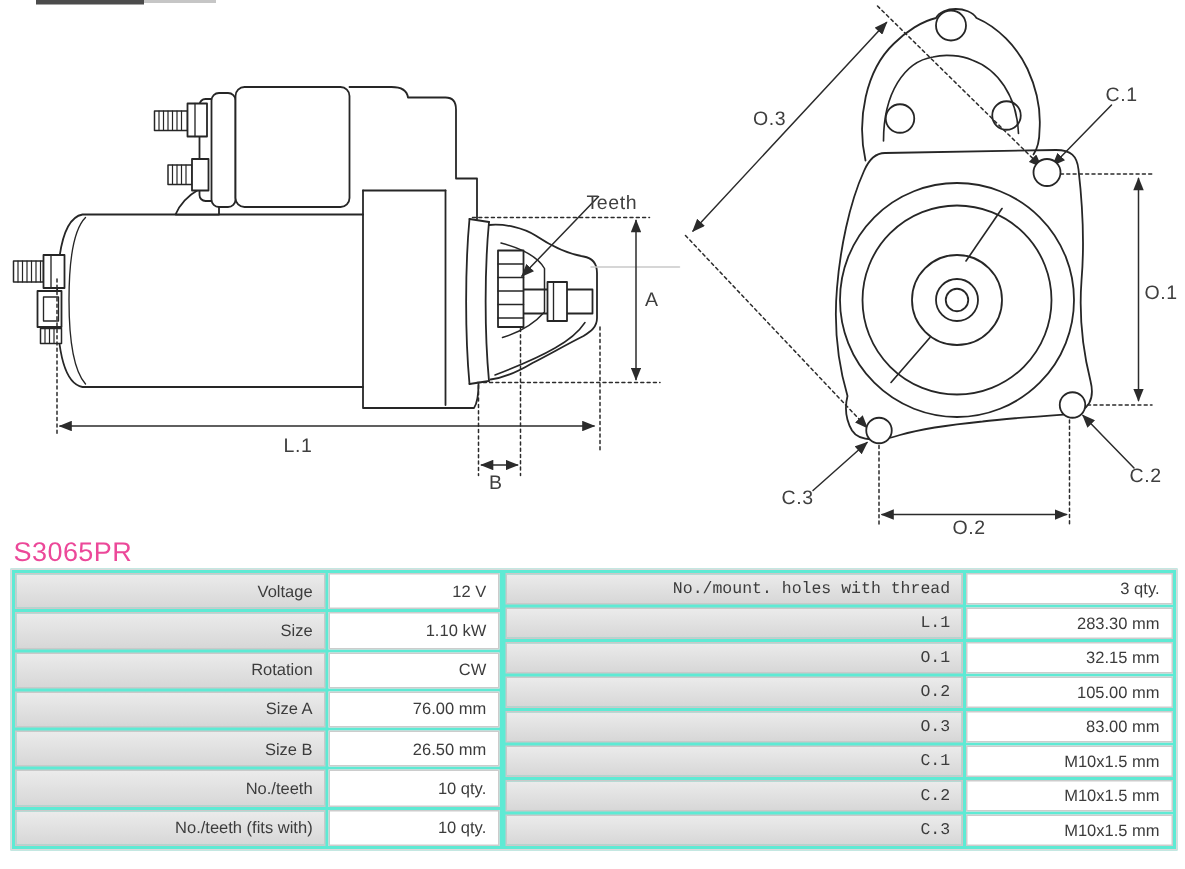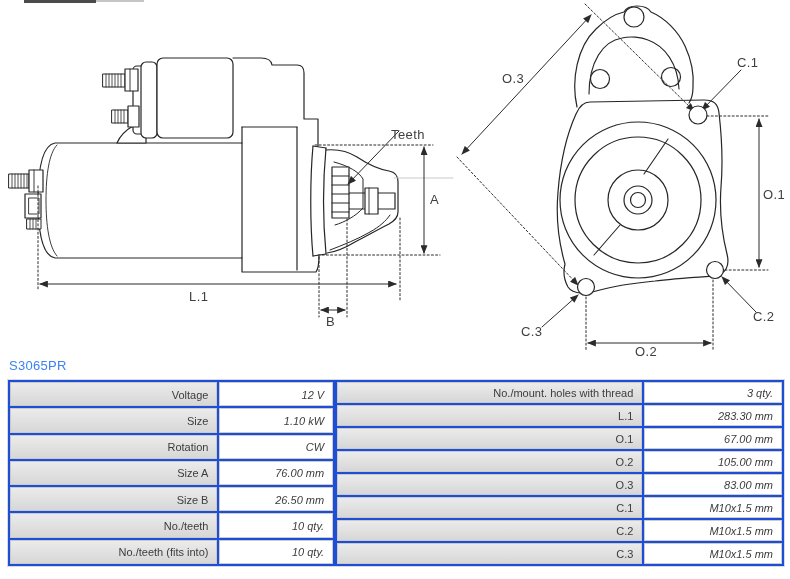--- a/index.html
+++ b/index.html
@@ -16,47 +16,46 @@
   .drawing-area{position:absolute;left:0;top:0;width:790px;height:358px;}
   .drawing-area svg{position:absolute;left:0;top:0;}
   .dim-label{
     position:absolute;
     font-size:13px;color:#3f3f3f;letter-spacing:.4px;
     white-space:nowrap;line-height:13px;
   }
 
   .part-number{
     position:absolute;left:9px;top:358px;
-    font-size:13px;color:#3b82f6;letter-spacing:.3px;
+    font-size:18px;color:#ec4899;letter-spacing:.3px;
   }
 
   .tables-wrap{
     position:absolute;left:7px;top:379px;width:776px;
-    border:1px solid #dadada;background:#1d4ed8;
+    border:1px solid #dadada;background:#5eead4;
     display:flex;justify-content:space-between;
   }
   table.spec{border-collapse:separate;border-spacing:2px;}
   table.spec td{
     font-size:11px;color:#3c3c3c;
     padding:3px 8px 2px 8px;height:14px;line-height:14px;
     text-align:right;vertical-align:middle;
     white-space:nowrap;overflow:hidden;
   }
   td.lbl{
     background:linear-gradient(#ebebeb,#d7d7d7);
     border:1px solid #c9c9c9;
   }
   td.val{
     background:#ffffff;
     border:1px solid #cccccc;
-    font-style:italic;
   }
   .t-left td.lbl{width:190px;}
   .t-left td.val{width:96px;}
-  .t-right td.lbl{width:288px;}
+  .t-right td.lbl{width:288px;font-family:Liberation Mono, monospace;}
   .t-right td.val{width:120px;}
 </style>
 </head>
 <body>
 
 <div class="screen">
 
   <div class="artifact-dark"></div>
   <div class="artifact-light"></div>
 
@@ -238,38 +237,38 @@
           </tr>
         <tr>
             <td class="lbl">Size B</td>
             <td class="val">26.50 mm</td>
           </tr>
         <tr>
             <td class="lbl">No./teeth</td>
             <td class="val">10 qty.</td>
           </tr>
         <tr>
-            <td class="lbl">No./teeth (fits into)</td>
+            <td class="lbl">No./teeth (fits with)</td>
             <td class="val">10 qty.</td>
           </tr>
       </tbody>
     </table>
     <table class="spec t-right">
       <tbody>
         <tr>
             <td class="lbl">No./mount. holes with thread</td>
             <td class="val">3 qty.</td>
           </tr>
         <tr>
             <td class="lbl">L.1</td>
             <td class="val">283.30 mm</td>
           </tr>
         <tr>
             <td class="lbl">O.1</td>
-            <td class="val">67.00 mm</td>
+            <td class="val">32.15 mm</td>
           </tr>
         <tr>
             <td class="lbl">O.2</td>
             <td class="val">105.00 mm</td>
           </tr>
         <tr>
             <td class="lbl">O.3</td>
             <td class="val">83.00 mm</td>
           </tr>
         <tr>

